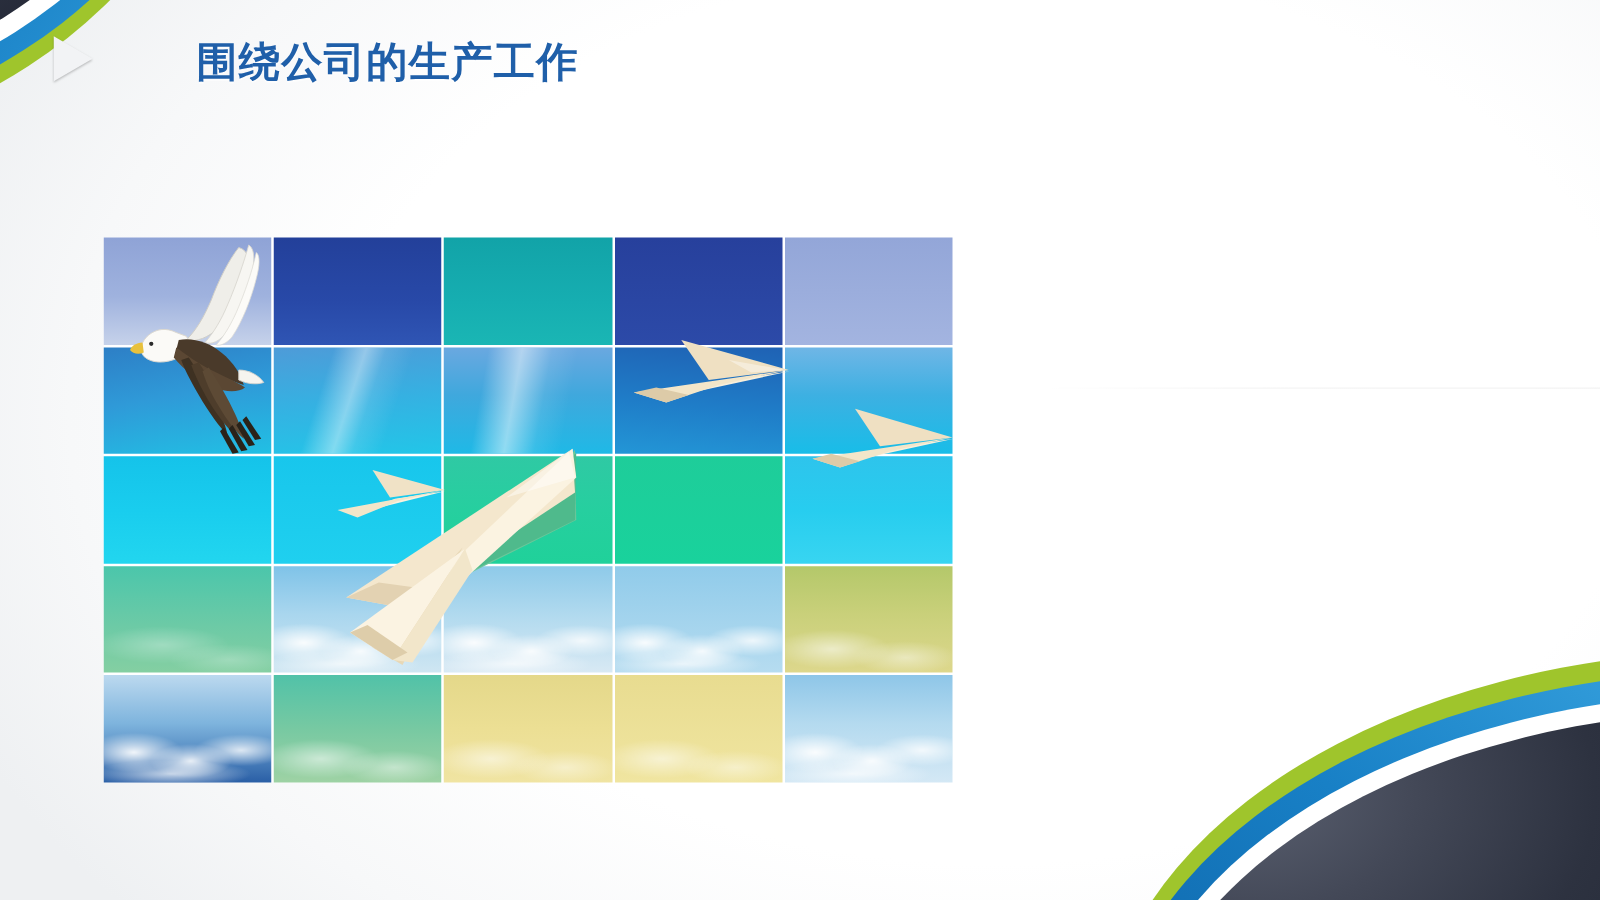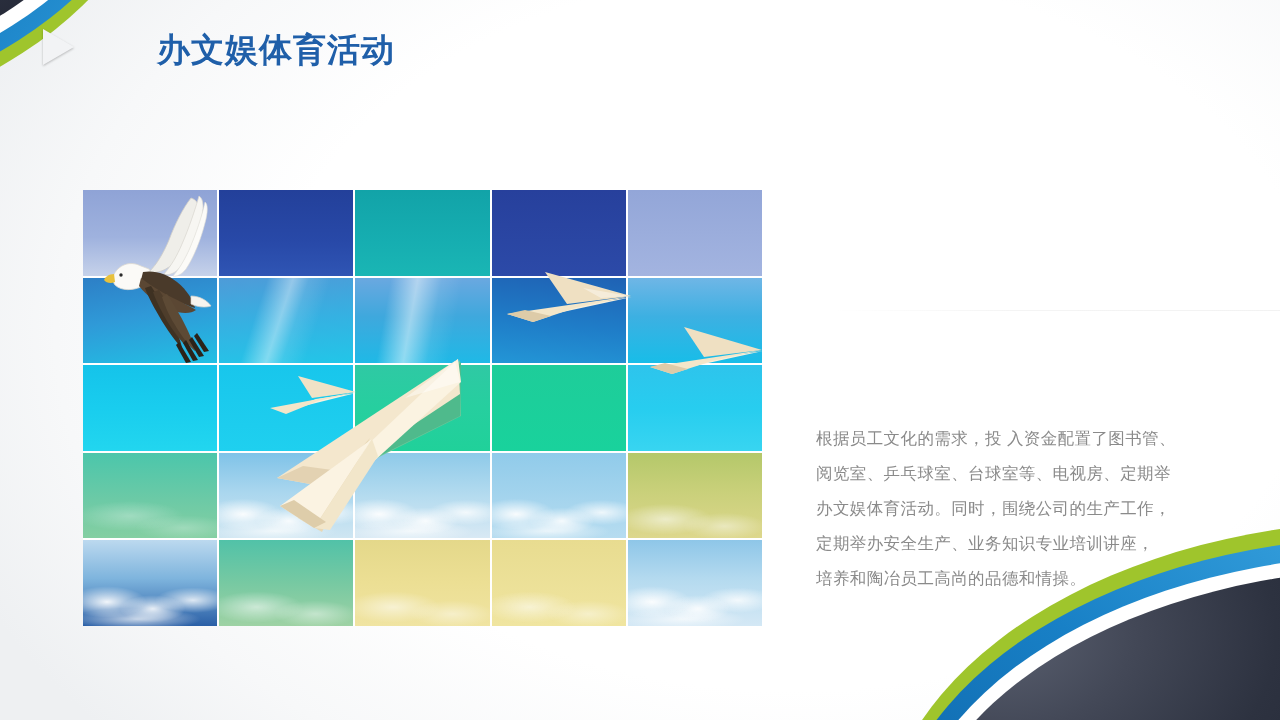--- a/index.html
+++ b/index.html
@@ -186,21 +186,21 @@
   <div class="hairline"></div>
 
   <div class="tl-wrap">
     <div class="tl-green"></div>
     <div class="tl-blue"></div>
     <div class="tl-white"></div>
     <div class="tl-dark"></div>
     <div class="play-tri"></div>
   </div>
 
-  <div class="title">办文娱体育活动</div>
+  <div class="title">围绕公司的生产工作</div>
 
   <div class="mosaic">
 
     <div class="tile sk-periwinkle"></div>
     <div class="tile sk-deepblue"></div>
     <div class="tile sk-teal"></div>
     <div class="tile sk-indigo"></div>
     <div class="tile sk-lavender"></div>
 
     <div class="tile sk-azure"></div>
@@ -300,25 +300,20 @@
     <path d="M88 20 L2 36 L18 42 L50 29 Z" fill="#f3e6c9"></path>
   </svg>
 
   <svg class="plane" style="left:252px;top:436px;width:130px;height:102px;" viewBox="0 0 130 102" xmlns="http://www.w3.org/2000/svg">
     <path d="M118 2 L46 82 L70 96 Z" fill="#e8d8b6"></path>
     <path d="M120 3 L28 70 L62 92 Z" fill="#fbf3e2"></path>
     <path d="M120 3 L62 92 L78 94 L126 20 Z" fill="#f2e6ca"></path>
     <path d="M28 70 L62 92 L74 86 L42 64 Z" fill="#decdaa"></path>
   </svg>
 
-  <div class="bodytext">根据员工文化的需求，投 入资金配置了图书管、
-阅览室、乒乓球室、台球室等、电视房、定期举
-办文娱体育活动。同时，围绕公司的生产工作，
-定期举办安全生产、业务知识专业培训讲座，
-培养和陶冶员工高尚的品德和情操。</div>
 
   <div class="br-wrap">
     <div class="br-green"></div>
     <div class="br-blue"></div>
     <div class="br-white"></div>
     <div class="br-dark"></div>
   </div>
 
 </div>
 

